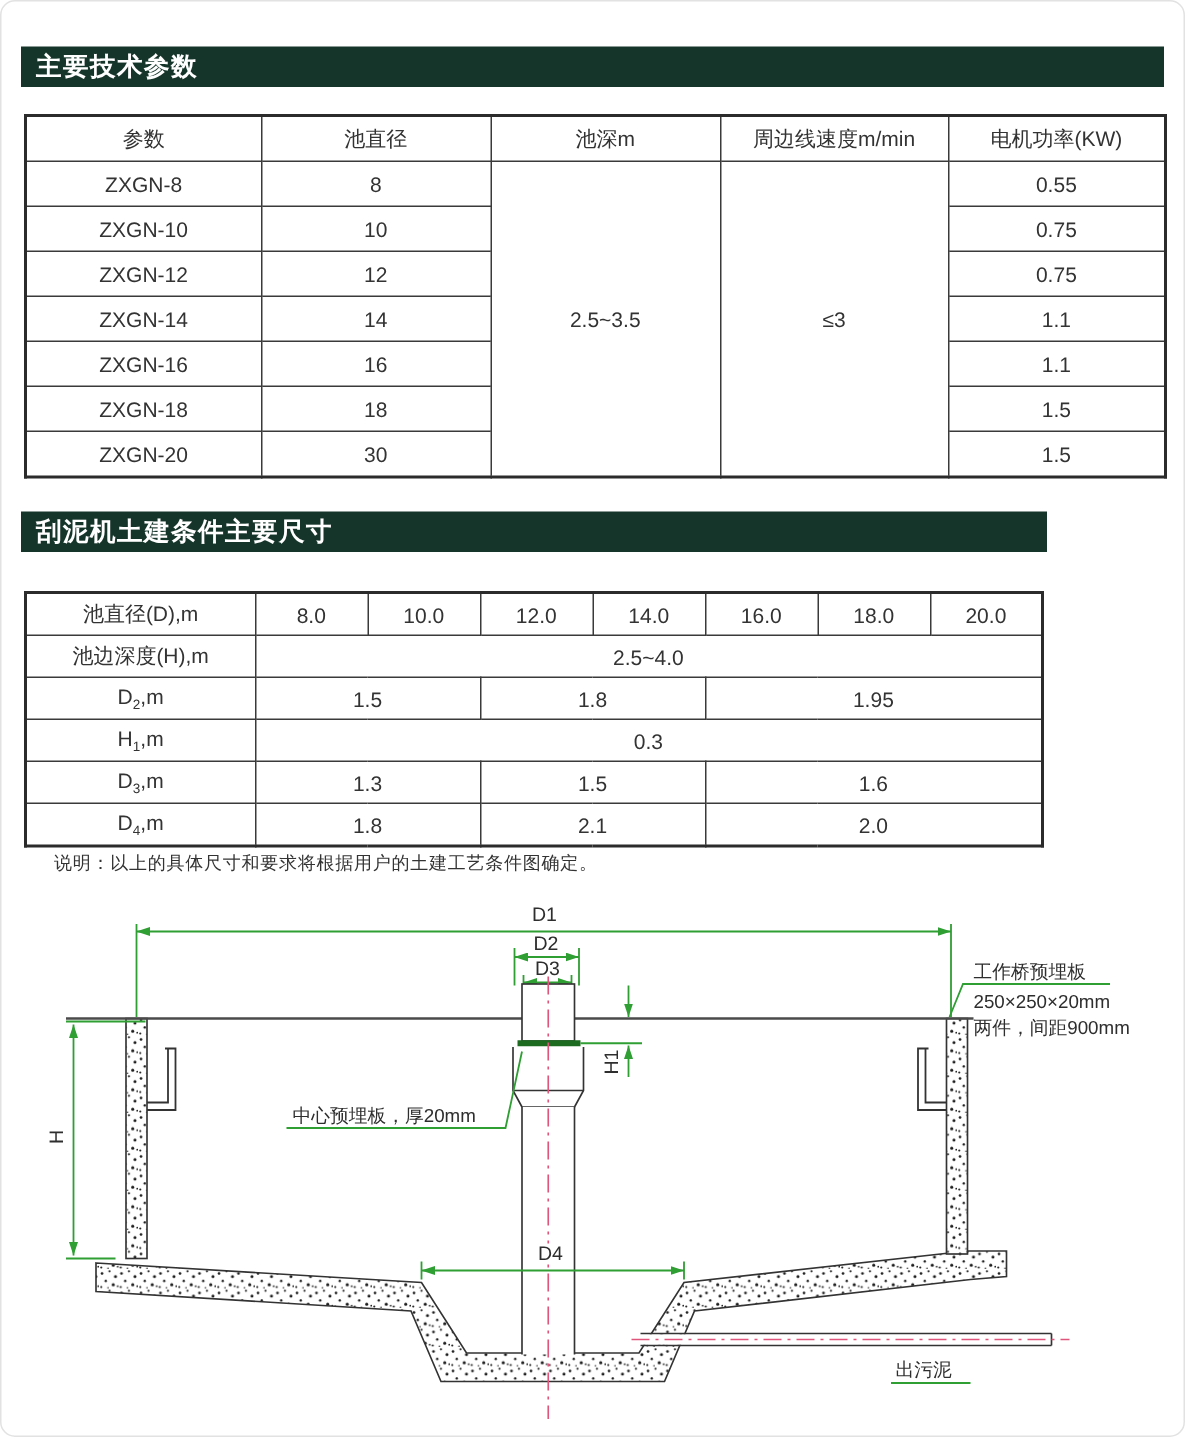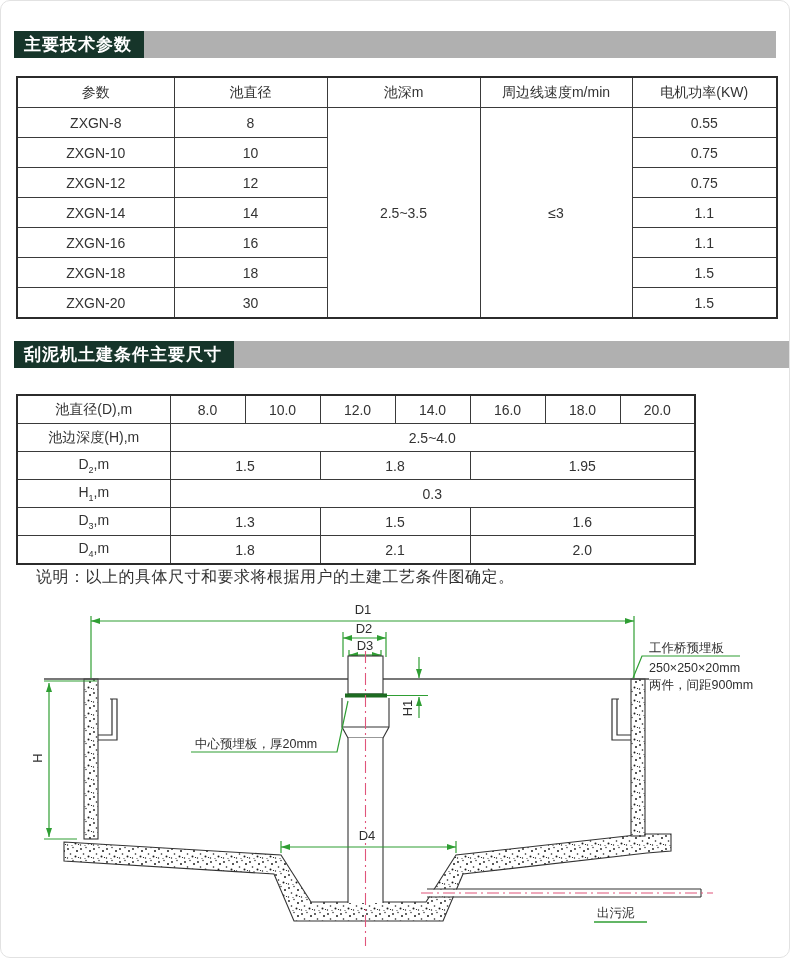--- a/index.html
+++ b/index.html
@@ -1,33 +1,33 @@
 <!DOCTYPE html>
 <html><head>
 <meta charset="utf-8">
 <style>
   html,body{margin:0;padding:0;background:#ffffff;}
   #page{position:relative;width:790px;height:958px;background:#ffffff;overflow:hidden;
         font-family:"Liberation Sans","DejaVu Sans",sans-serif;color:#2b2b2b;
         border:1px solid #e2e2e2;border-radius:10px;box-sizing:border-box;}
   
-  .secbar{position:absolute;left:13px;height:27px;display:flex;}
+  .secbar{position:absolute;left:13px;height:27px;display:flex;flex-direction:column;}
   .secbar .dark{background:#16352a;color:#ffffff;font-size:17px;font-weight:bold;
         line-height:27px;padding:0 12px 0 10px;letter-spacing:1px;white-space:nowrap;}
   .secbar .gray{background:#b0b0b0;height:27px;}
   
   table.t{position:absolute;border-collapse:collapse;table-layout:fixed;
         font-size:14px;color:#333;background:#fff;}
   table.t td{border:1px solid #3a3a3a;text-align:center;vertical-align:middle;padding:0;}
   table.t{border:2px solid #2b2b2b;padding-left:16px;}
   table.t tr.hd td{height:30px;}
   #t1 td{height:29px;}
   #t2 td{height:27px;}
   sub.s{font-size:9px;}
-  #note{position:absolute;left:35px;top:566px;font-size:16px;color:#333;letter-spacing:0.5px;}
+  #note{position:absolute;left:35px;top:566px;font-size:12px;color:#333;letter-spacing:0.5px;}
   #diag{position:absolute;left:0;top:593px;}
   .dimtxt{font-size:13px;fill:#2e2e2e;}
   .anntxt{font-size:12.5px;fill:#2e2e2e;}
 </style>
 </head>
 <body>
 
 <div id="page">
 
   <div class="secbar" style="top:30px;width:762px;">
@@ -84,21 +84,21 @@
       <td>1.5</td>
     </tr>
     <tr>
       <td>ZXGN-20</td>
       <td>30</td>
       <td>1.5</td>
     </tr>
   </tbody>
     </table>
 
-  <div class="secbar" style="top:340px;width:776px;">
+  <div class="secbar" style="top:340px;width:684px;">
     <div class="dark">刮泥机土建条件主要尺寸</div>
     <div class="gray" style="flex:1;"></div>
   </div>
 
   <table class="t" id="t2" style="left:15px;top:393px;width:680px;">
     <colgroup>
         <col style="width:153px">
         <col>
         <col>
         <col>

